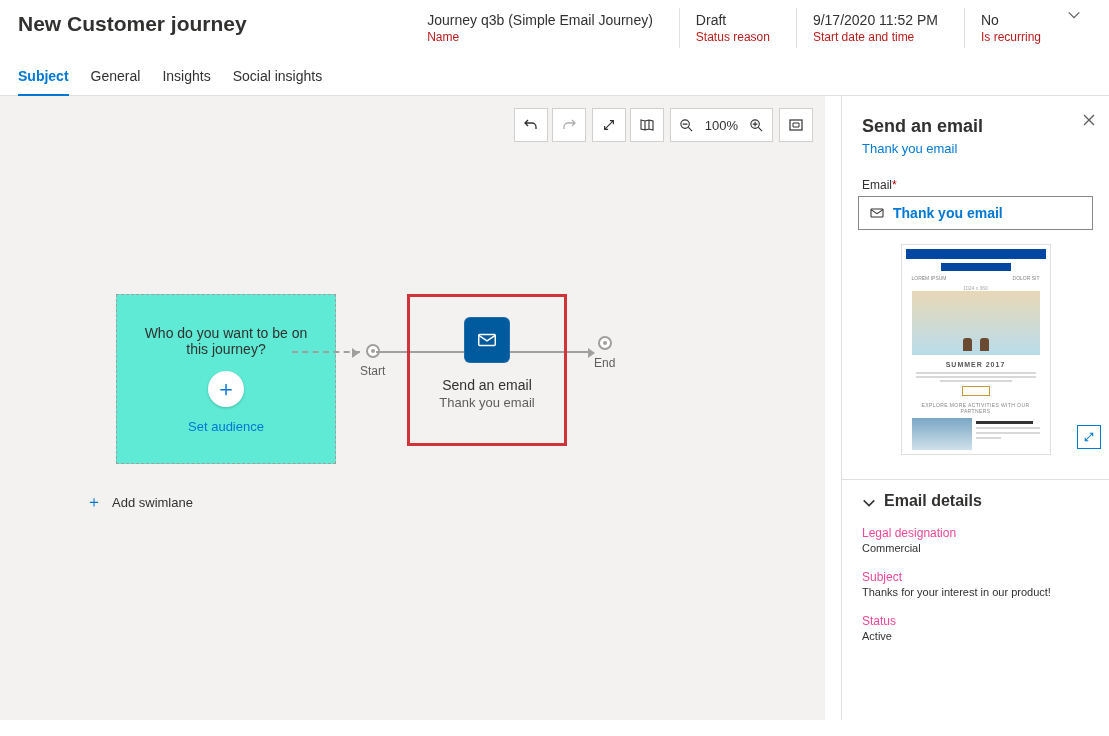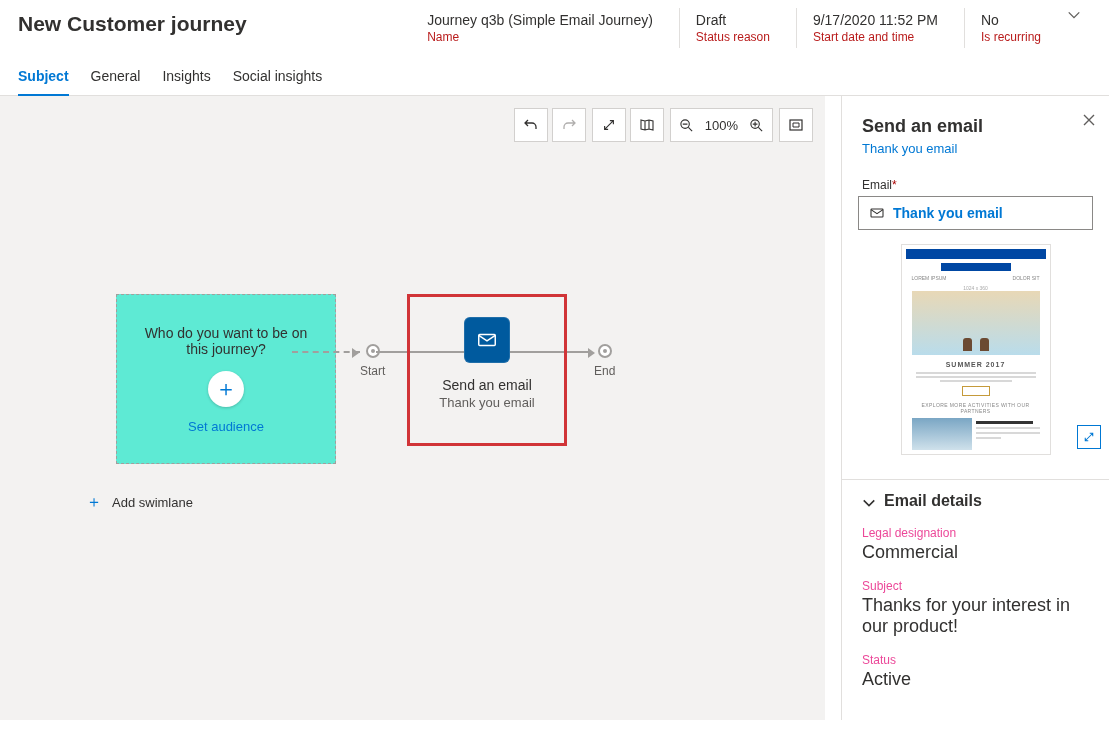--- a/index.html
+++ b/index.html
@@ -34,21 +34,21 @@
   .tool-btn.disabled { color:#b0aead; cursor:default; }
   svg { display:block; }
 
   
   .audience-box { position:absolute; left:72px; top:198px; width:220px; height:170px; border:1px dashed #a19f9d; background:#5eead4; display:flex; flex-direction:column; align-items:center; justify-content:center;margin-left:44px; }
   .audience-text { font-size:14px; text-align:center; max-width:180px; }
   .plus-circle { width:36px; height:36px; border-radius:50%; background:#fff; box-shadow:0 1px 3px rgba(0,0,0,0.2); display:flex; align-items:center; justify-content:center; margin-top:14px; color:#0078d4; font-size:22px; cursor:pointer; }
   .set-audience { color:#0078d4; font-size:13px; margin-top:12px; cursor:pointer; }
 
   .start-node { position:absolute; left:360px; top:248px; display:flex; flex-direction:column; align-items:center; }
-  .end-node { position:absolute; left:594px; top:248px; display:flex; flex-direction:column; align-items:center; }
+  .end-node { position:absolute; left:594px; top:240px; display:flex; flex-direction:column; align-items:center; }
   .node-dot { width:14px; height:14px; border:2px solid #a19f9d; border-radius:50%; background:#fff; position:relative; }
   .node-dot::after { content:""; position:absolute; inset:3px; border-radius:50%; background:#a19f9d; }
   .node-label { font-size:12px; color:#605e5c; margin-top:6px; }
 
   .line1 { position:absolute; top:255px; left:292px; width:68px; border-top:2px dashed #a19f9d; }
   .arrow1 { position:absolute; top:252px; left:352px; width:0;height:0;border-top:5px solid transparent;border-bottom:5px solid transparent;border-left:7px solid #a19f9d; }
   .line2 { position:absolute; top:255px; left:376px; width:214px; border-top:2px solid #a19f9d; }
   .arrow2 { position:absolute; top:252px; left:588px; width:0;height:0;border-top:5px solid transparent;border-bottom:5px solid transparent;border-left:7px solid #a19f9d; }
 
   .email-tile-wrap { position:absolute; left:407px; top:198px; width:160px; height:152px; border:3px solid #d13438; display:flex; flex-direction:column; align-items:center; justify-content:flex-start; padding-top:20px; }
@@ -85,21 +85,21 @@
   .pv-split { display:flex; gap:4px; margin:4px 6px 0;}
   .pv-img2 { flex:0 0 60px; height:32px; background:linear-gradient(#7aa6c4,#cfe1eb);}
   .pv-text2 { flex:1; }
   .pv-text2 div{ height:2px;background:#d8d8d8;margin:3px 0;}
   .expand-btn { position:absolute; right:-50px; bottom:6px; width:24px; height:24px; border:1px solid #0078d4; display:flex; align-items:center; justify-content:center; color:#0078d4; cursor:pointer; background:#fff;}
 
   .details-sep { border-top:1px solid #e1dfdd; margin-top:24px; }
   .details-head { display:flex; align-items:flex-end; gap:8px; padding:12px 20px; font-size:16px; font-weight:600; cursor:pointer; }
   .detail-row { padding:4px 20px 12px; }
   .detail-label { font-size:12px; color:#ec4899; }
-  .detail-value { font-size:18px; margin-top:2px; }
+  .detail-value { font-size:11px; margin-top:2px; }
 </style>
 </head>
 <body>
 
 <div class="header">
   <div class="page-title">New Customer journey</div>
   <div class="header-spacer"></div>
   <div class="meta-group">
     <div class="meta-item">
       <div class="meta-value">Journey q3b (Simple Email Journey)</div>

